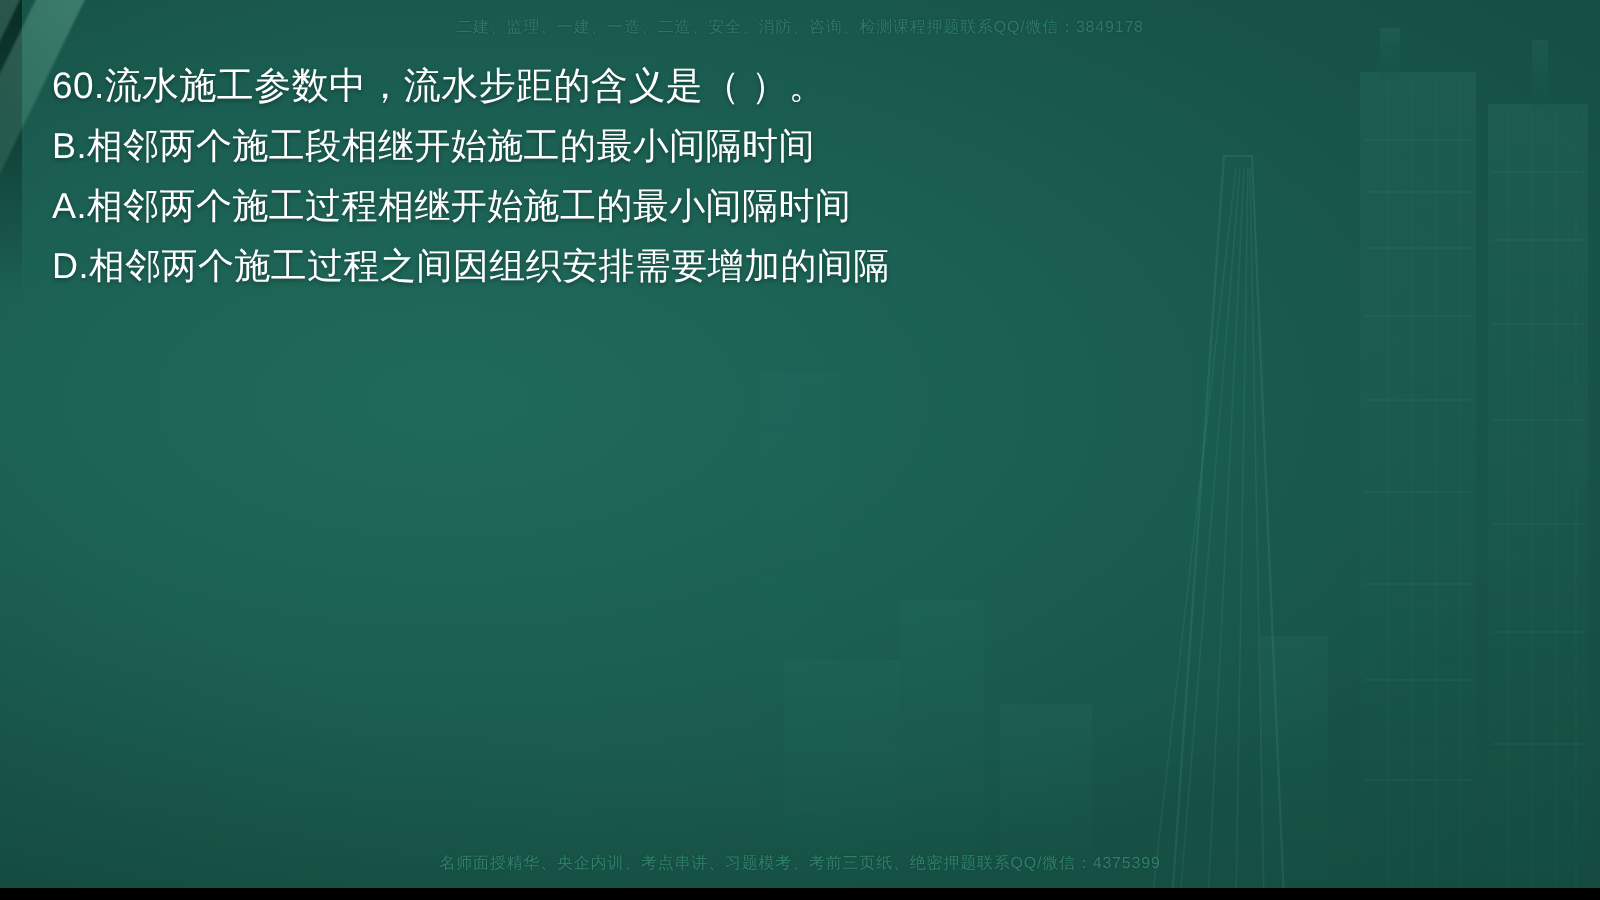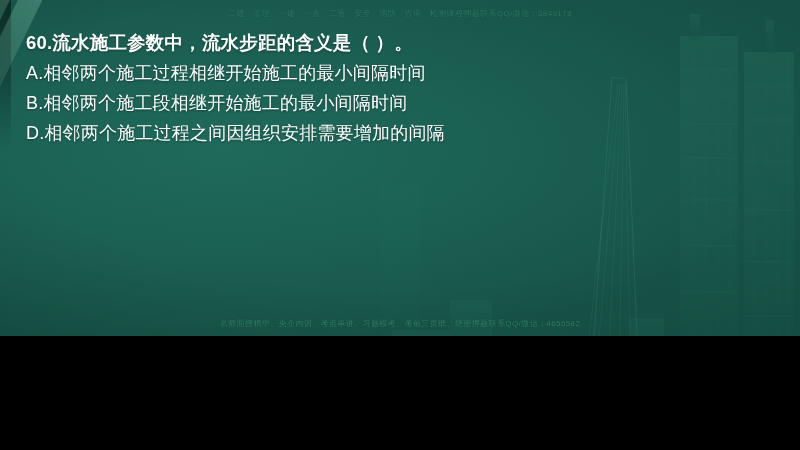--- a/index.html
+++ b/index.html
@@ -3,21 +3,21 @@
 <meta charset="utf-8">
 <style>
   html, body {
     margin: 0;
     padding: 0;
     background: #000;
   }
   #slide {
     position: relative;
     width: 800px;
-    height: 336px;
+    height: 444px;
     overflow: hidden;
     background: #1b5f52;
     font-family: "Liberation Sans", "DejaVu Sans", sans-serif;
     -webkit-font-smoothing: antialiased;
   }
 
   
   .bg-base {
     position: absolute;
     inset: 0;
@@ -92,21 +92,21 @@
     width: 730px;
   }
   .qline {
     color: #ffffff;
     font-size: 18px;
     line-height: 30px;
     letter-spacing: 0.2px;
     text-shadow: 0 1px 2px rgba(0,0,0,0.35);
     white-space: nowrap;
   }
-  .qline.stem { font-size: 18.5px; font-weight: bold; }
+  .qline.stem { font-size: 18.5px; }
   .qline.cont { }
 </style>
 </head>
 <body>
 
 <div id="slide">
 
   <div class="bg-base"></div>
 
   <div class="skyline">
@@ -182,20 +182,20 @@
     <div class="edge-dark"></div>
     <div class="stripe s1"></div>
     <div class="stripe s2"></div>
     <div class="stripe s3"></div>
   </div>
 
   <div class="promo promo-top">二建、监理、一建、一造、二造、安全、消防、咨询、检测课程押题联系QQ/微信：3849178</div>
 
   <div class="qblock">
     <div class="qline stem">60.流水施工参数中，流水步距的含义是（  ）。</div>
+    <div class="qline">B.相邻两个施工段相继开始施工的最小间隔时间</div>
     <div class="qline">A.相邻两个施工过程相继开始施工的最小间隔时间</div>
-    <div class="qline">B.相邻两个施工段相继开始施工的最小间隔时间</div>
     <div class="qline">D.相邻两个施工过程之间因组织安排需要增加的间隔</div>
   </div>
 
-  <div class="promo promo-bottom">名师面授精华、央企内训、考点串讲、习题模考、考前三页纸、绝密押题联系QQ/微信：4656582</div>
+  <div class="promo promo-bottom">名师面授精华、央企内训、考点串讲、习题模考、考前三页纸、绝密押题联系QQ/微信：4375399</div>
 
 </div>
 
 </body></html>

